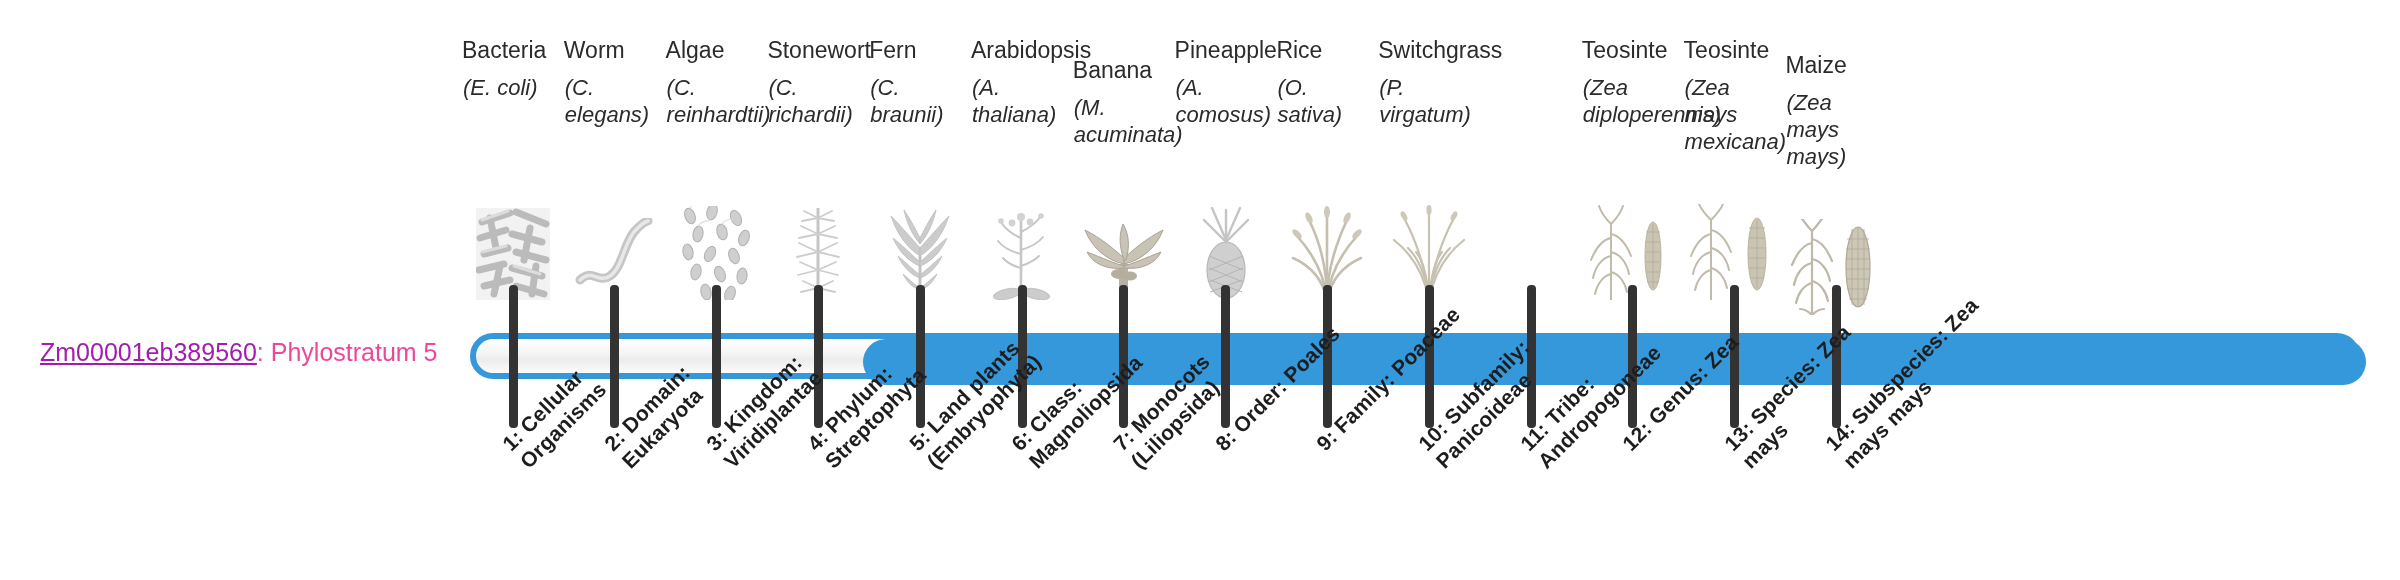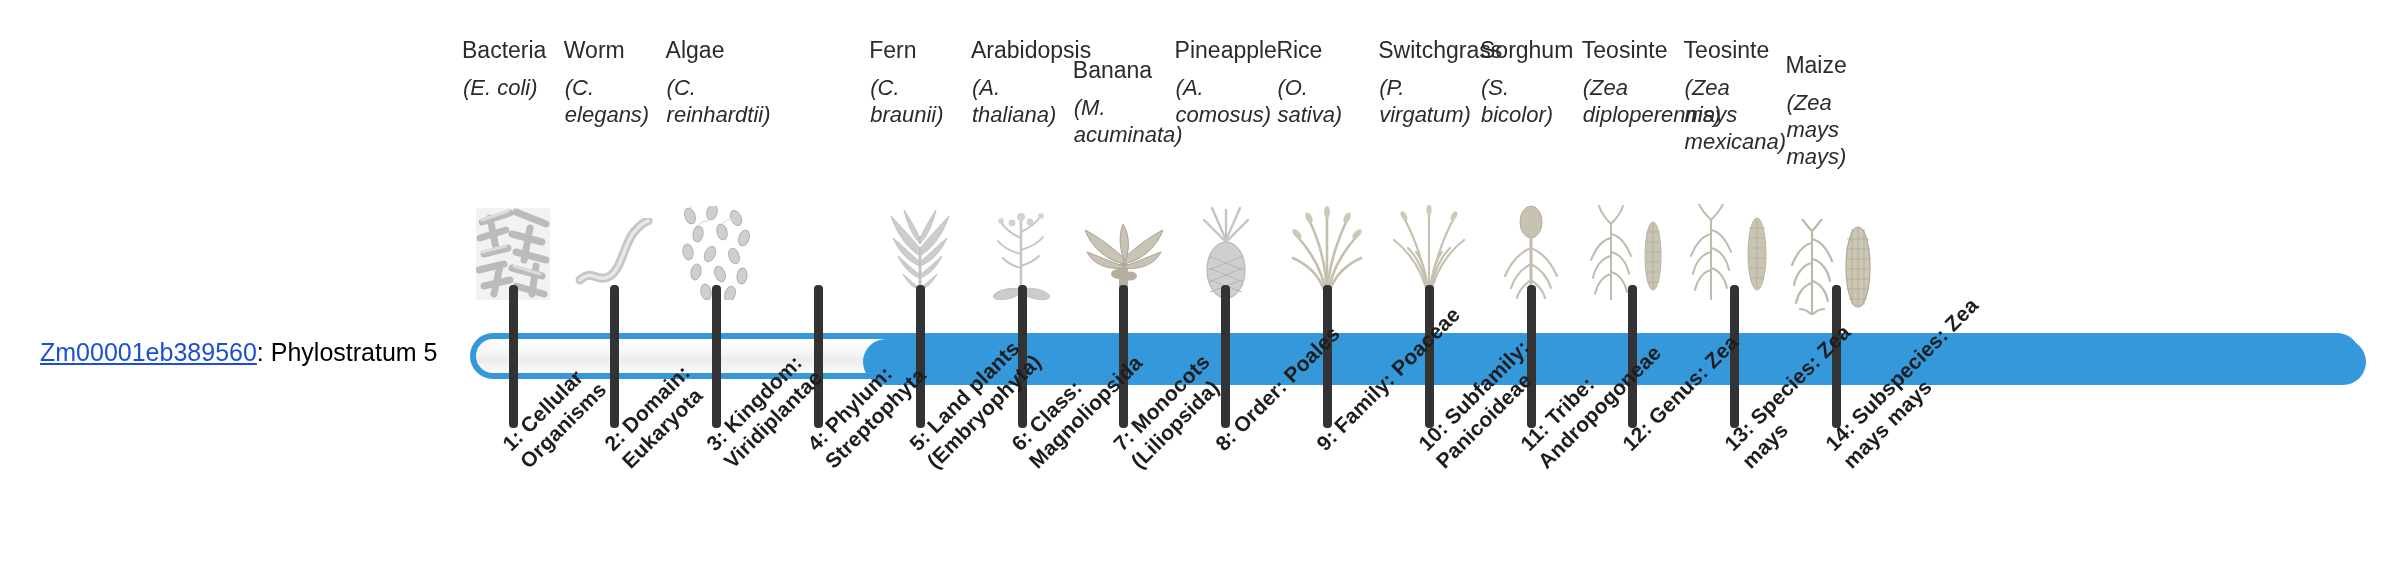--- a/index.html
+++ b/index.html
@@ -19,26 +19,26 @@
   
   #gene-label {
     position: absolute;
     left: 40px;
     top: 337px;
     font-size: 25px;
     line-height: 1.2;
     white-space: nowrap;
   }
   #gene-label .gene-id {
-    color: #1d4ed8;
+    color: #a21caf;
     text-decoration: underline;
     cursor: pointer;
   }
   #gene-label .gene-strat {
-    color: #000000;
+    color: #ec4899;
   }
 
   
   #track-area {
     position: absolute;
     left: 470px;
     top: 0;
     width: 1900px;
     height: 580px;
   }
@@ -213,20 +213,36 @@
       </g>
       <g stroke="#dddddd" stroke-width="1.2" fill="none">
         <path d="M12 2 q4 -6 10 -5"></path>
               <path d="M34 -1 q5 -5 11 -3"></path>
         <path d="M20 20 q5 -6 11 -5"></path>
               <path d="M44 18 q5 -6 11 -4"></path>
       </g>
     </svg>
         </div>
       </div>
+      <div class="species-col" style="left: 297.4px;">
+        <div class="species-common">Stonewort</div>
+        <div class="species-latin">(C. richardii)</div>
+        <div class="species-art">
+          <svg width="70" height="96" viewBox="0 0 70 96">
+      <line x1="35" y1="4" x2="35" y2="94" stroke="#c4c4c4" stroke-width="3"></line>
+      <g stroke="#cdcdcd" stroke-width="1.8" fill="none" stroke-linecap="round">
+        <path d="M35 14 l-14 -7 M35 14 l14 -7 M35 14 l-16 3 M35 14 l16 3"></path>
+        <path d="M35 30 l-17 -8 M35 30 l17 -8 M35 30 l-19 4 M35 30 l19 4"></path>
+        <path d="M35 48 l-19 -9 M35 48 l19 -9 M35 48 l-21 5 M35 48 l21 5"></path>
+        <path d="M35 66 l-18 -8 M35 66 l18 -8 M35 66 l-20 5 M35 66 l20 5"></path>
+        <path d="M35 84 l-15 -7 M35 84 l15 -7 M35 84 l-17 4 M35 84 l17 4"></path>
+      </g>
+    </svg>
+        </div>
+      </div>
       <div class="species-col" style="left: 399.2px;">
         <div class="species-common">Fern</div>
         <div class="species-latin">(C. braunii)</div>
         <div class="species-art">
           <svg width="86" height="96" viewBox="0 0 86 96">
       <g stroke="#c2c2c2" fill="#d4d4d4">
         <path d="M43 95 L43 52" stroke-width="3" fill="none"></path>
         <g fill="#cccccc" stroke="#bbbbbb" stroke-width="0.8">
           <path d="M43 52 C30 44 20 30 14 12 C24 22 34 34 43 44 Z"></path>
           <path d="M43 52 C56 44 66 30 72 12 C62 22 52 34 43 44 Z"></path>
@@ -352,38 +368,20 @@
               <path d="M39 96 C44 70 56 50 74 36"></path>
         <path d="M39 96 C36 72 30 56 18 44"></path>
               <path d="M39 96 C42 72 48 56 60 44"></path>
         <path d="M39 96 C37 74 34 58 26 48"></path>
               <path d="M39 96 C41 74 44 58 52 48"></path>
       </g>
       <g fill="#cdc8b8">
         <ellipse cx="14" cy="12" rx="2.6" ry="5" transform="rotate(-30 14 12)"></ellipse>
         <ellipse cx="64" cy="12" rx="2.6" ry="5" transform="rotate(30 64 12)"></ellipse>
         <ellipse cx="39" cy="6" rx="2.6" ry="5"></ellipse>
-      </g>
-    </svg>
-        </div>
-      </div>
-      <div class="species-col" style="left: 1010px;">
-        <div class="species-common">Sorghum</div>
-        <div class="species-latin">(S. bicolor)</div>
-        <div class="species-art">
-          <svg width="64" height="96" viewBox="0 0 64 96">
-      <ellipse cx="32" cy="18" rx="11" ry="16" fill="#c8c2b1" stroke="#b3ad9c" stroke-width="1"></ellipse>
-      <line x1="32" y1="32" x2="32" y2="96" stroke="#c2bcab" stroke-width="3"></line>
-      <g stroke="#c6c1b0" stroke-width="2.2" fill="none" stroke-linecap="round">
-        <path d="M32 44 C22 48 12 58 6 72"></path>
-              <path d="M32 44 C42 48 52 58 58 72"></path>
-        <path d="M32 60 C24 64 16 72 12 84"></path>
-              <path d="M32 60 C40 64 48 72 52 84"></path>
-        <path d="M32 76 C26 80 20 86 18 94"></path>
-              <path d="M32 76 C38 80 44 86 46 94"></path>
       </g>
     </svg>
         </div>
       </div>
       <div class="species-col" style="left: 1111.8px;">
         <div class="species-common">Teosinte</div>
         <div class="species-latin">(Zea diploperennis)</div>
         <div class="species-art">
           <svg width="96" height="96" viewBox="0 0 96 96">
       <g stroke="#c1bbac" stroke-width="2" fill="none" stroke-linecap="round">

